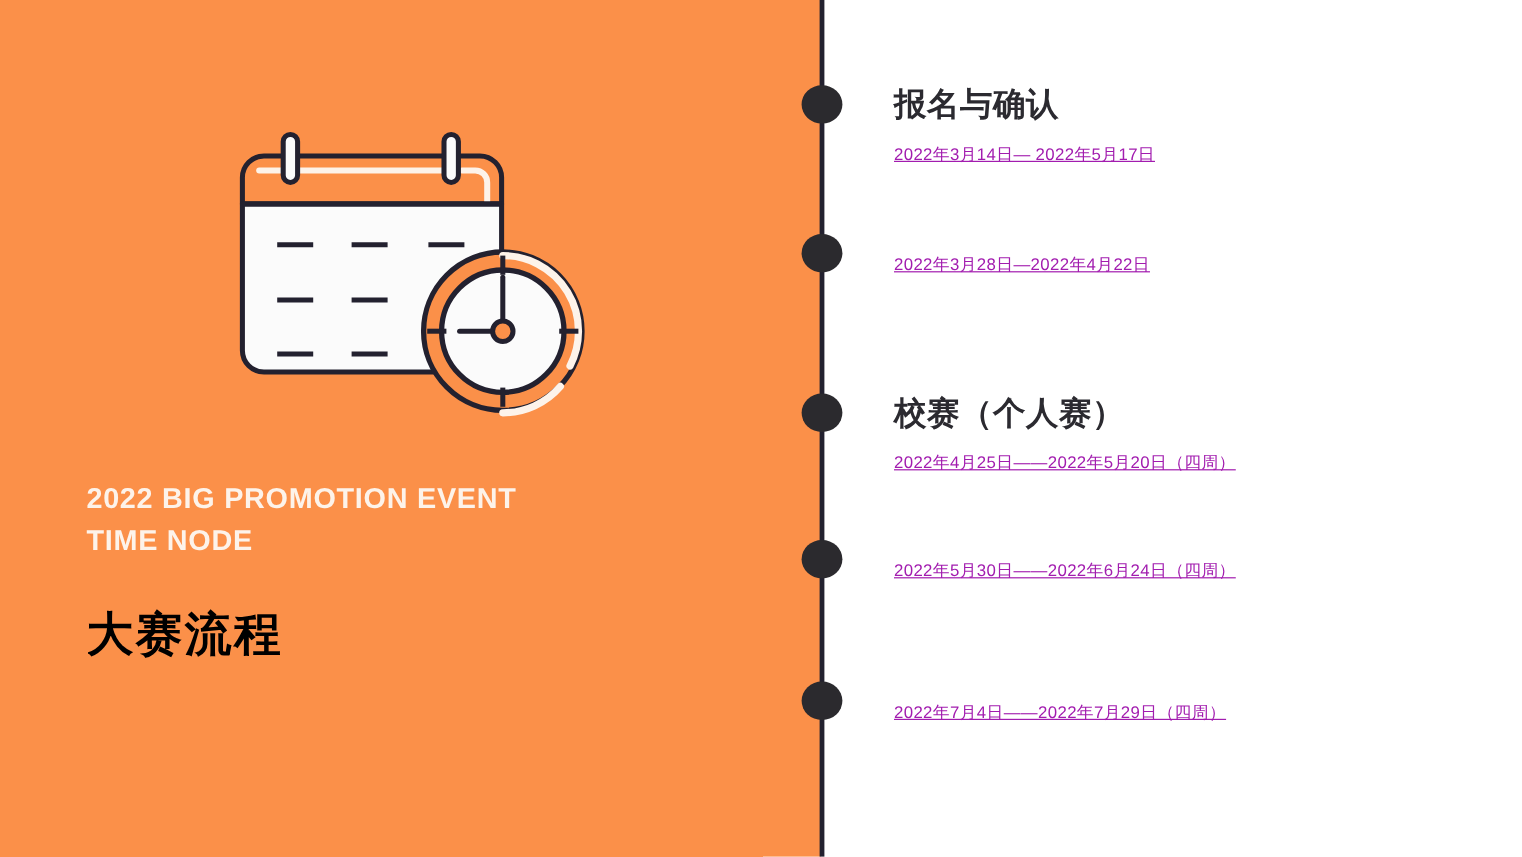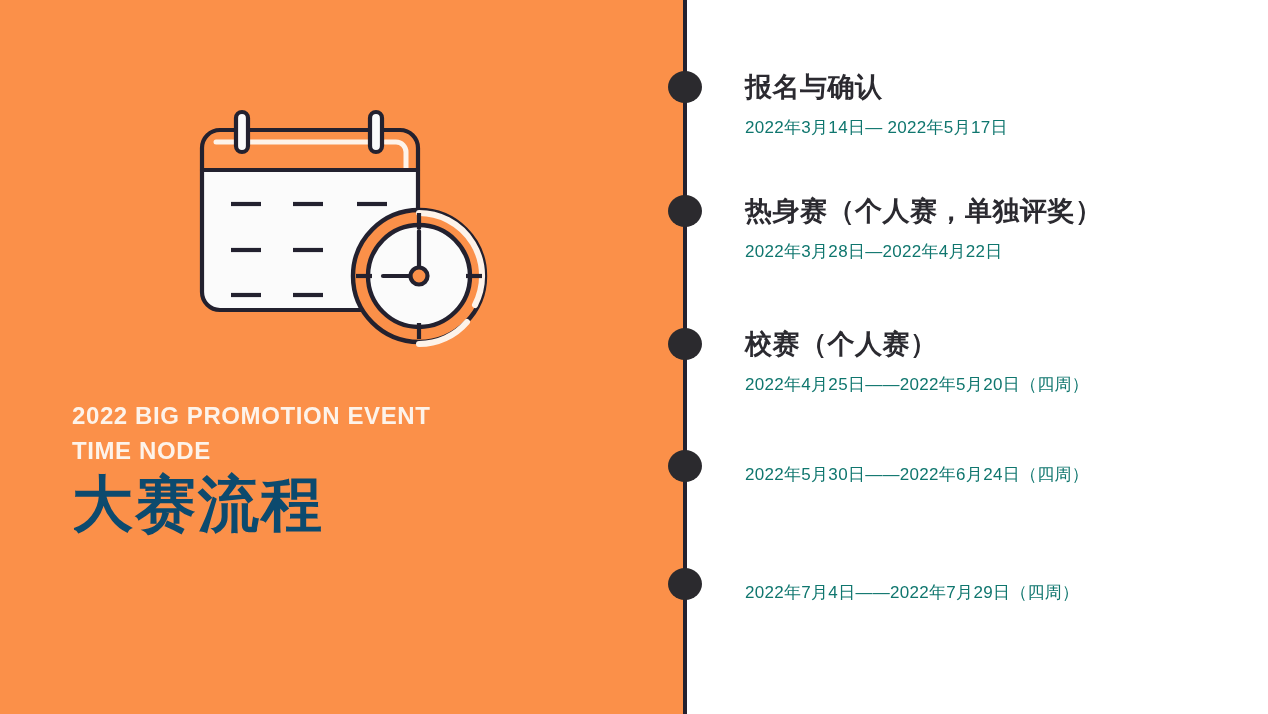--- a/index.html
+++ b/index.html
@@ -53,26 +53,26 @@
   .title-en {
     font-size: 24px;
     font-weight: bold;
     letter-spacing: 0.6px;
     line-height: 35px;
     color: #fdf3ea;
     margin: 0;
     white-space: pre-line;
   }
   .title-cn {
-    margin: 2px 0 0 0;
-    font-size: 61px;
+    margin: 28px 0 0 0;
+    font-size: 39px;
     font-weight: bold;
     line-height: 68px;
     letter-spacing: 2px;
-    color: #0c4a6e;
+    color: #000000;
   }
 
   
   .timeline-axis {
     position: absolute;
     left: 683px;
     top: 0;
     width: 4px;
     height: 714px;
     background: #23212f;
@@ -105,25 +105,26 @@
     margin: 0;
     font-size: 27px;
     font-weight: bold;
     line-height: 32px;
     color: #2b2a30;
     letter-spacing: 0.5px;
     white-space: nowrap;
   }
   .tl-date {
     margin: 13px 0 0 0;
-    font-size: 17px;
+    font-size: 14px;
     line-height: 24px;
-    color: #0f766e;
+    color: #a21caf;
     letter-spacing: 0.3px;
     white-space: nowrap;
+    text-decoration: underline;
   }
 </style>
 </head>
 <body>
 
 <div class="slide">
 
   <div class="left-panel"></div>
 
   <div class="illustration">
@@ -194,21 +195,20 @@
       <span class="tl-dot"></span>
       <div class="tl-text">
         <p class="tl-title">报名与确认</p>
         <p class="tl-date">2022年3月14日— 2022年5月17日</p>
       </div>
     </div>
 
     <div class="tl-item" style="top:195px">
       <span class="tl-dot"></span>
       <div class="tl-text">
-        <p class="tl-title">热身赛（个人赛，单独评奖）</p>
         <p class="tl-date">2022年3月28日—2022年4月22日</p>
       </div>
     </div>
 
     <div class="tl-item" style="top:328px">
       <span class="tl-dot"></span>
       <div class="tl-text">
         <p class="tl-title">校赛（个人赛）</p>
         <p class="tl-date">2022年4月25日——2022年5月20日（四周）</p>
       </div>

